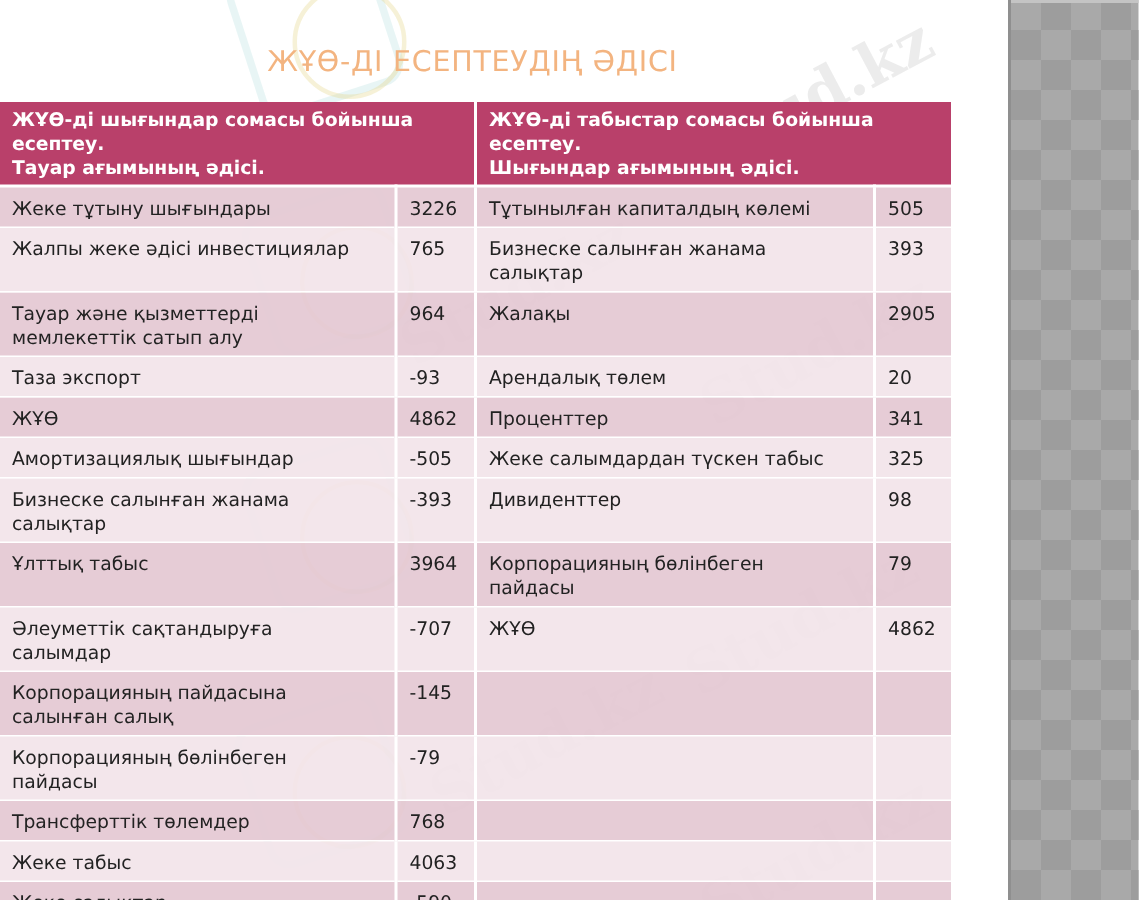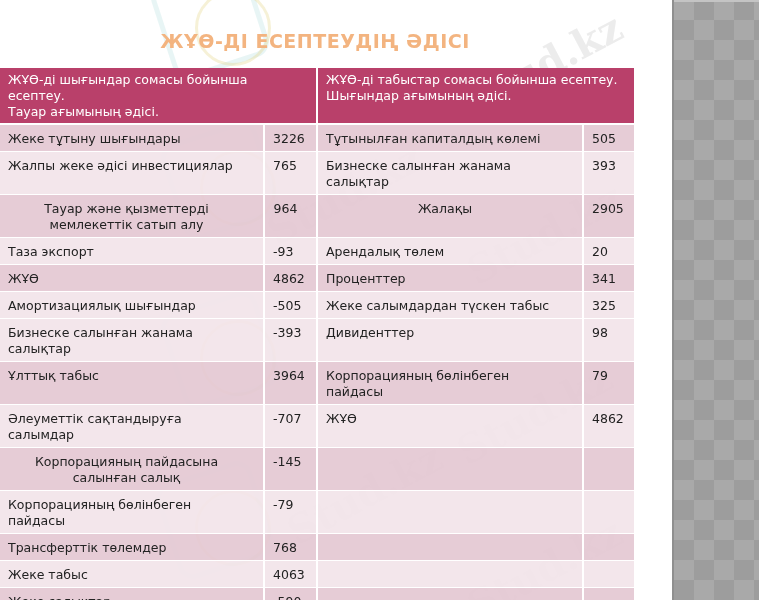--- a/index.html
+++ b/index.html
@@ -22,49 +22,49 @@
   }
   .side-panel::before { content: ""; position: absolute; left: 0; right: 0; top: 0; height: 2px; background: #c4c4c4; }
 
   
   .wm-logo { position: absolute; width: 90px; height: 90px; border: 5px solid rgba(190,225,225,0.35); border-radius: 16px; transform: rotate(-18deg); }
   .wm-bird { position: absolute; width: 70px; height: 70px; border-radius: 50%; border: 3px solid rgba(230,215,140,0.35); }
   .wm-text { position: absolute; font-family: "DejaVu Serif", serif; font-weight: bold; font-size: 40px; color: rgba(200,200,200,0.35); transform: rotate(-28deg); white-space: nowrap; }
 
   .title {
     position: absolute; left: 0; top: 30px; width: 630px; text-align: center;
-    font-family: "DejaVu Sans", sans-serif; font-weight: bold; font-size: 19px;
+    font-family: "DejaVu Sans", sans-serif; font-weight: normal; font-size: 19px;
     letter-spacing: 0.5px; color: #f3b480; z-index: 3;
   }
 
   table.gdp {
     position: absolute; left: 0; top: 68px; width: 634px;
     border-collapse: collapse; table-layout: fixed; z-index: 2;
     font-size: 12.5px; color: #222;
   }
   table.gdp col.c1 { width: 264px; }
   table.gdp col.c2 { width: 53px; }
   table.gdp col.c3 { width: 266px; }
   table.gdp col.c4 { width: 51px; }
   table.gdp th {
     background: #b9406a; color: #ffffff; text-align: left; vertical-align: top;
-    font-weight: normal; font-size: 12.5px; line-height: 16px;
+    font-weight: bold; font-size: 12.5px; line-height: 16px;
     padding: 4px 8px 3px 8px; height: 32px; border-right: 2px solid #ffffff;
     border-bottom: 2px solid #ffffff;
   }
   table.gdp th:last-child { border-right: none; }
   table.gdp td {
     vertical-align: top; padding: 6px 18px 4px 8px; line-height: 16px;
     border-right: 2px solid #ffffff; border-bottom: 1px solid #ffffff;
     height: 15px;
   }
   table.gdp td:last-child { border-right: none; }
   table.gdp tr.odd td { background: rgba(228,200,210,0.92); }
   table.gdp tr.even td { background: rgba(242,228,233,0.92); }
-  table.gdp tr.tall td { height: 30px; text-align: center; }
+  table.gdp tr.tall td { height: 30px; }
 </style>
 </head>
 <body>
 
 <div class="slide">
 
   <div class="wm-logo" style="left:160px; top:-30px;"></div>
   <div class="wm-bird" style="left:195px; top:-10px;"></div>
   <div class="wm-logo" style="left:170px; top:130px;"></div>
   <div class="wm-bird" style="left:200px; top:150px;"></div>

